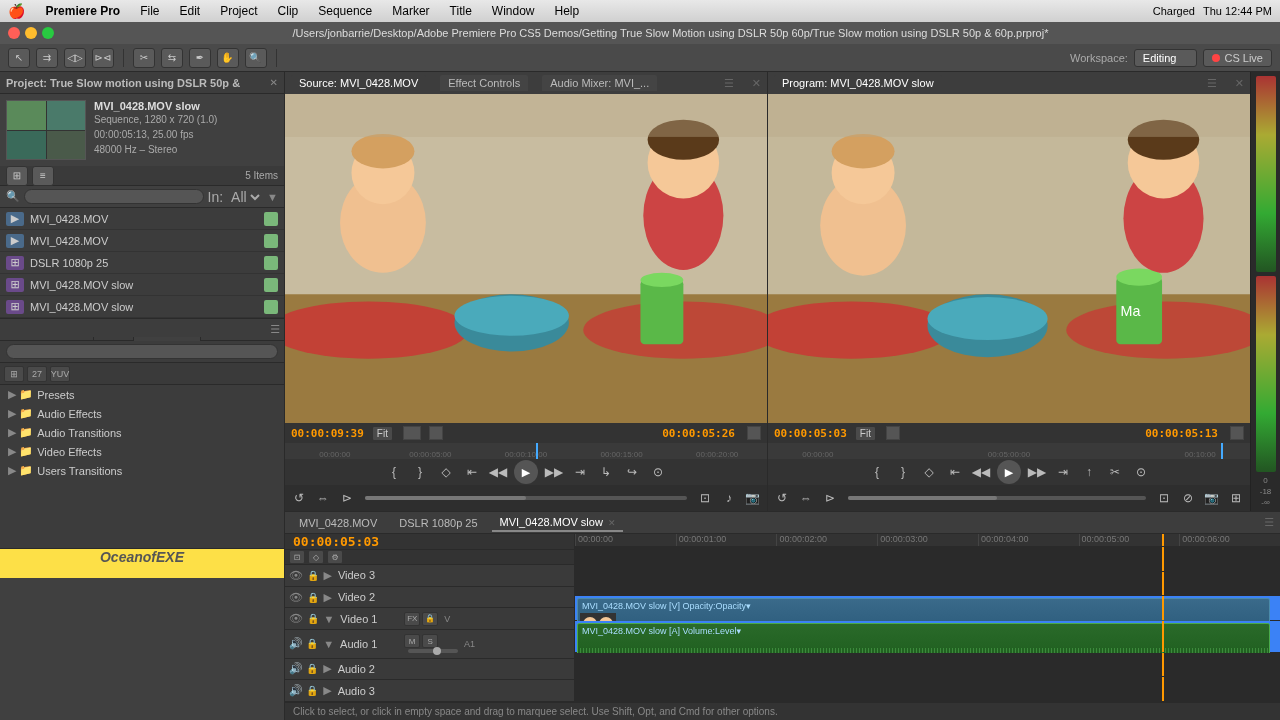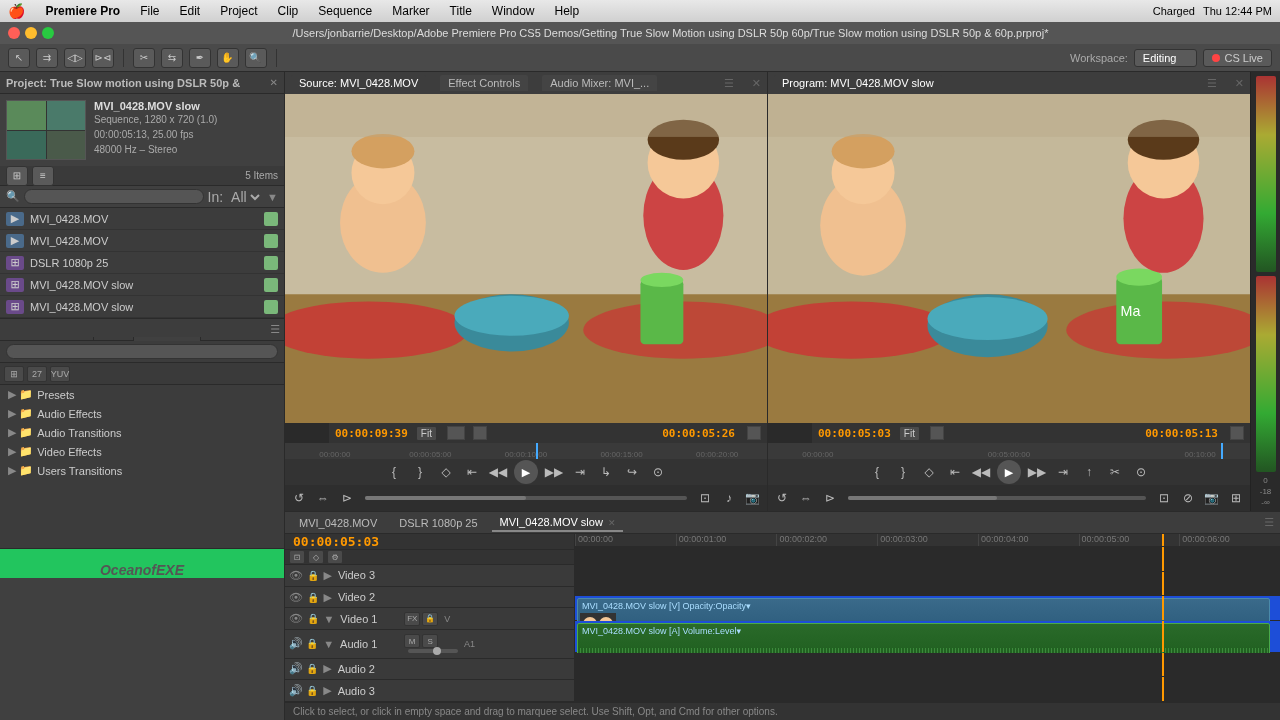--- a/index.html
+++ b/index.html
@@ -333,24 +333,24 @@
       padding: 3px 8px;
       cursor: pointer;
       font-size: 11px;
       color: #ccc;
     }
     .folder-icon { color: #888; font-size: 11px; }
 
     
     .watermark {
       height: 30px;
-      background: #22c55e;
+      background: #fde047;
       border-top: 1px solid #2a2a2a;
       display: flex;
-      align-items: flex-end;
+      align-items: flex-start;
       justify-content: center;
       font-size: 12px;
       color: #666;
       font-style: italic;
     }
 
     
     .center-right {
       flex: 1;
       display: flex;
@@ -412,21 +412,20 @@
       position: relative;
     }
 
     .monitor-timecode-bar {
       height: 20px;
       background: #333;
       display: flex;
       align-items: center;
       padding: 0 6px;
       gap: 8px;
-      margin-left: 44px;
     }
     .timecode { color: #f90; font-size: 11px; font-family: monospace; font-weight: bold; }
     .fit-dropdown {
       background: #4a4a4a;
       border: 1px solid #333;
       padding: 1px 4px;
       font-size: 10px;
       color: #ccc;
       cursor: pointer;
       border-radius: 2px;
@@ -639,21 +638,21 @@
       height: 100%;
       background: #f90;
       top: 0;
       pointer-events: none;
     }
 
     .track-row {
       height: 42px;
       border-bottom: 1px solid #2a2a2a;
       position: relative;
-      background: #1d4ed8;
+      background: #3b82f6;
     }
     .track-row.audio { height: 55px; }
     .track-row.empty { background: #2a2a2a; }
 
     .video-clip {
       position: absolute;
       height: 38px;
       top: 2px;
       background: linear-gradient(to bottom, #3a6a8a, #2a5a7a);
       border: 1px solid #4a8aaa;

